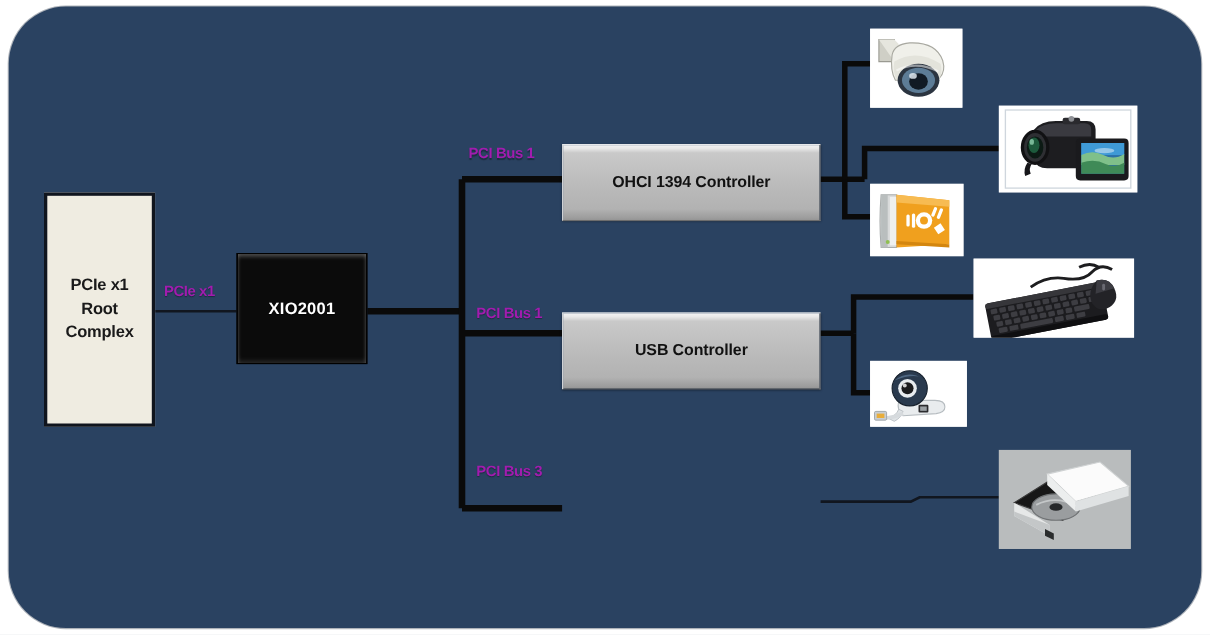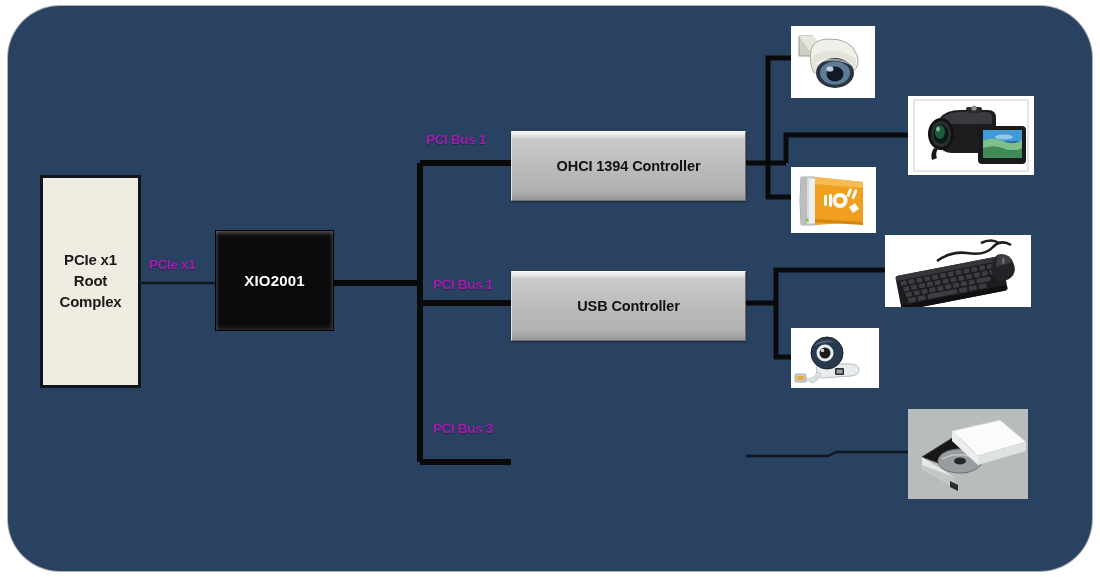--- a/index.html
+++ b/index.html
@@ -64,21 +64,21 @@
         #b2b2b2 58px,#9d9d9d 66px,#8e8e8e 70px);
     border:1px solid #6d6d6d;
     border-top-color:#fbfbfb;
     border-left-color:#e3e3e3;
     display:flex;align-items:center;justify-content:center;
     color:#111;
     font-size:14.5px;font-weight:700;letter-spacing:-.1px;
     box-shadow:0 1px 2px rgba(0,0,0,.45);
   }
   #ctrl-ohci{left:511px;top:131px;text-align:right;}
-  #ctrl-usb {left:511px;top:271px;}
+  #ctrl-usb {left:511px;top:284px;}
   #ctrl-pata{left:511px;top:424px;}
   
   .buslabel{
     color:#a21caf;
     font-size:13.5px;font-weight:700;
     letter-spacing:-.35px;
     white-space:nowrap;
     text-shadow:0 1px 1px rgba(0,0,0,.35);
   }
   #label-bus1{left:426px;top:132px;}

